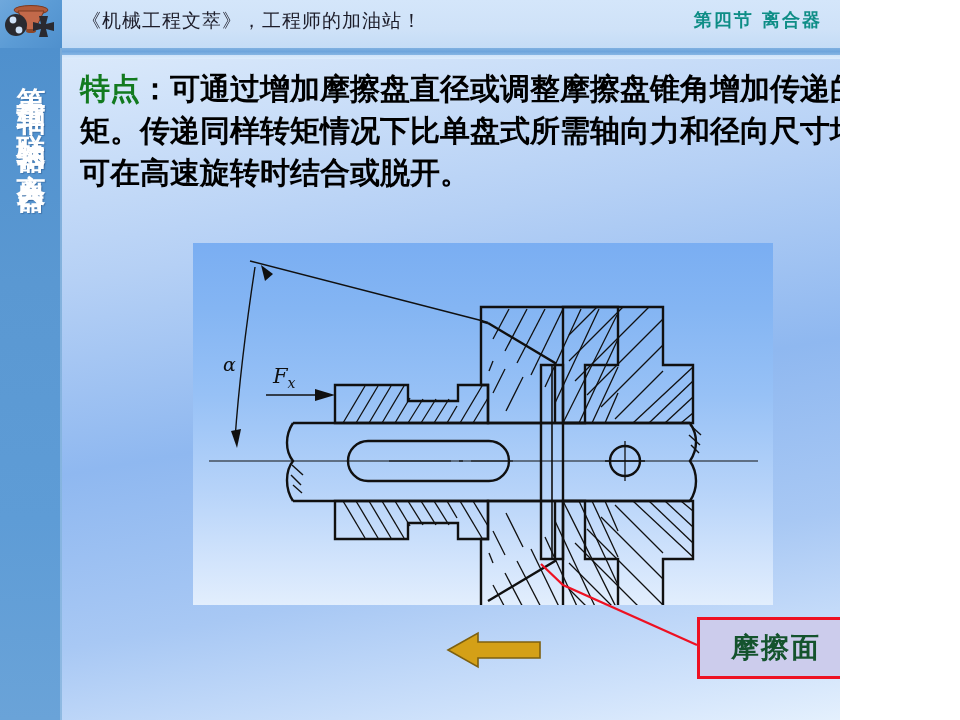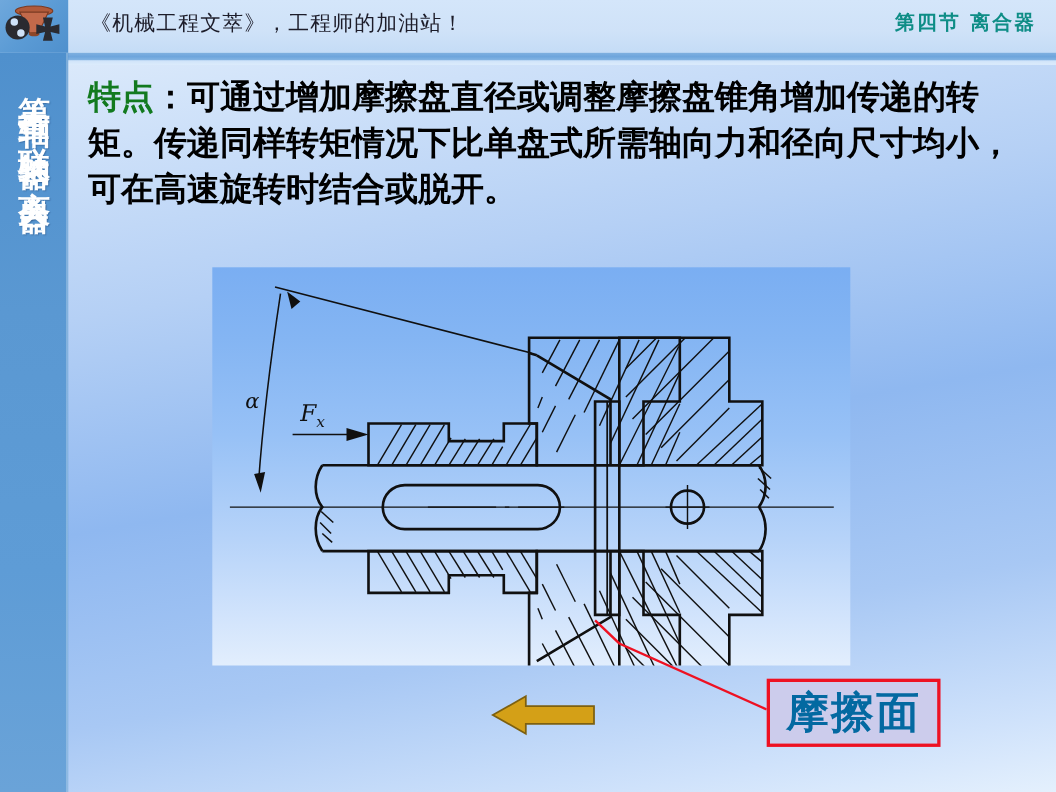--- a/index.html
+++ b/index.html
@@ -2,21 +2,21 @@
 <html><head>
 <meta charset="utf-8">
 <style>
   html, body {
     margin: 0;
     padding: 0;
     background: #ffffff;
   }
   #slide {
     position: relative;
-    width: 960px;
+    width: 840px;
     height: 720px;
     overflow: hidden;
     font-family: "Liberation Sans", "DejaVu Sans", sans-serif;
     background: linear-gradient(170deg, #e6f0fb 0%, #d4e5fa 12%, #b5d0f5 34%, #8fb8f0 56%, #a8c8f4 76%, #cfe2fb 92%, #e4f0fd 100%);
   }
 
   
   .hdr {
     position: absolute;
     left: 0; top: 0;
@@ -122,23 +122,23 @@
     width: 158px; height: 62px;
     background: #ccccec;
     border: 3px solid #ee1122;
     box-sizing: border-box;
     display: flex;
     align-items: center;
     justify-content: center;
   }
   .callout-text {
     font-family: "DejaVu Serif", "Liberation Serif", serif;
-    font-size: 39px;
+    font-size: 28px;
     font-weight: bold;
-    color: #0369a1;
+    color: #14532d;
     letter-spacing: 2px;
   }
   .leader { position: absolute; left: 0; top: 0; width: 960px; height: 720px; pointer-events: none; }
   .gold-arrow { position: absolute; left: 444px; top: 630px; }
 </style>
 </head>
 <body>
 
 <div id="slide">
 

